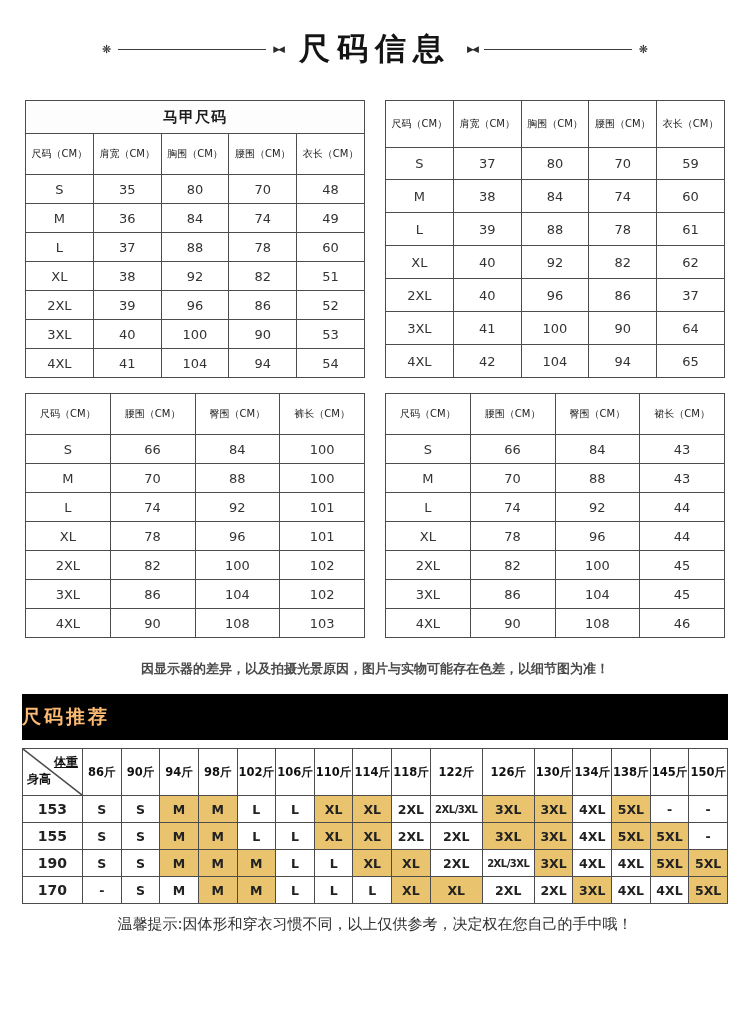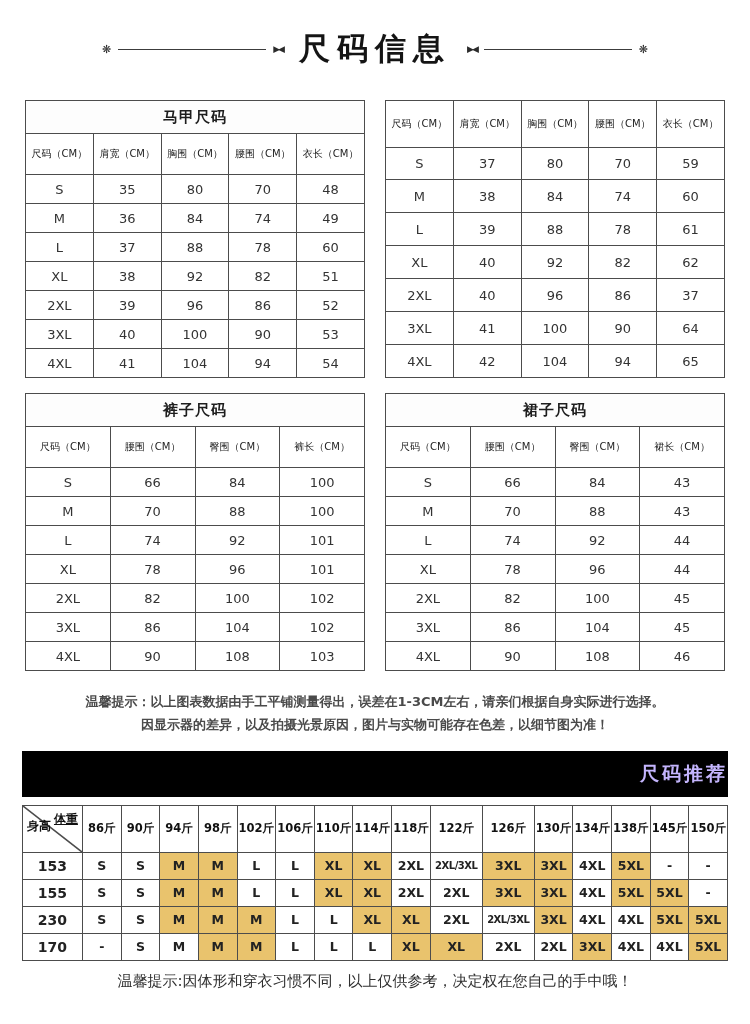--- a/index.html
+++ b/index.html
@@ -47,40 +47,40 @@
     text-align:center;font-size:13px;font-weight:bold;color:#4a4a4a;
     line-height:1.8;padding:15px 10px 10px;
   }
   .bottom-tip{
     text-align:center;font-size:15px;font-weight:normal;color:#2f2f2f;
     padding:11px 0 16px;
   }
 
   
   .banner{
-    margin:4px 22px 0;background:#000;color:#c4b5fd;text-align:right;
+    margin:4px 22px 0;background:#000;color:#fdba74;text-align:left;
     font-size:19px;font-weight:bold;letter-spacing:3px;padding:10px 0;
   }
 
   
   .rec-wrap{padding:8px 22px 0;}
   table.rec{width:100%;border-collapse:collapse;table-layout:fixed;}
   .rec th,.rec td{
     border:1px solid var(--border);text-align:center;vertical-align:middle;padding:0;
     overflow:hidden;
   }
   .rec th{font-size:11.5px;font-weight:bold;height:47px;color:#111;}
   .rec td{font-size:12.5px;font-weight:bold;height:27px;color:#222;}
   .rec td.hcell{font-size:14px;margin-top:24px;}
   .rec td.gold{background:var(--gold);}
   .rec td.small{font-size:10px;letter-spacing:-0.5px;margin-left:12px;}
   .rec .corner{position:relative;}
   .rec .corner .diag{position:absolute;left:0;top:0;width:100%;height:100%;}
   .rec .corner .c-top{position:absolute;top:5px;right:4px;font-size:12px;text-decoration:underline;}
-  .rec .corner .c-bot{position:absolute;bottom:17px;left:4px;font-size:12px;}
+  .rec .corner .c-bot{position:absolute;bottom:7px;left:4px;font-size:12px;}
 </style>
 </head>
 <body>
 
 <div class="header">
   <span class="deco">
     <span class="star">❋</span>
     <span class="line"></span>
     <span class="bowtie">▶◀</span>
   </span>
@@ -212,23 +212,20 @@
           <td>42</td>
           <td>104</td>
           <td>94</td>
           <td>65</td>
         </tr>
       </tbody>
     </table>
   <table class="size-table">
       <tbody>
         <tr>
-          <th class="ttl" colspan="4">裤子尺码</th>
-        </tr>
-        <tr>
           <th class="hdr">尺码（CM）</th>
           <th class="hdr">腰围（CM）</th>
           <th class="hdr">臀围（CM）</th>
           <th class="hdr">裤长（CM）</th>
         </tr>
         <tr>
           <td>S</td>
           <td>66</td>
           <td>84</td>
           <td>100</td>
@@ -267,23 +264,20 @@
           <td>4XL</td>
           <td>90</td>
           <td>108</td>
           <td>103</td>
         </tr>
       </tbody>
     </table>
   <table class="size-table">
       <tbody>
         <tr>
-          <th class="ttl" colspan="4">裙子尺码</th>
-        </tr>
-        <tr>
           <th class="hdr">尺码（CM）</th>
           <th class="hdr">腰围（CM）</th>
           <th class="hdr">臀围（CM）</th>
           <th class="hdr">裙长（CM）</th>
         </tr>
         <tr>
           <td>S</td>
           <td>66</td>
           <td>84</td>
           <td>43</td>
@@ -322,21 +316,20 @@
           <td>4XL</td>
           <td>90</td>
           <td>108</td>
           <td>46</td>
         </tr>
       </tbody>
     </table>
 </div>
 
 <div class="tip">
-  <div>温馨提示：以上图表数据由手工平铺测量得出，误差在1-3CM左右，请亲们根据自身实际进行选择。</div>
   <div>因显示器的差异，以及拍摄光景原因，图片与实物可能存在色差，以细节图为准！</div>
 </div>
 
 <div class="banner">尺码推荐</div>
 
 <div class="rec-wrap">
   <table class="rec">
       <colgroup>
         <col style="width:8.3%">
         <col style="width:5.35%">
@@ -414,21 +407,21 @@
           <td class="">2XL</td>
           <td class="">2XL</td>
           <td class="gold ">3XL</td>
           <td class="gold ">3XL</td>
           <td class="">4XL</td>
           <td class="gold ">5XL</td>
           <td class="gold ">5XL</td>
           <td class="">-</td>
         </tr>
         <tr>
-          <td class="hcell">230</td>
+          <td class="hcell">190</td>
           <td class="">S</td>
           <td class="">S</td>
           <td class="gold ">M</td>
           <td class="gold ">M</td>
           <td class="gold ">M</td>
           <td class="">L</td>
           <td class="">L</td>
           <td class="gold ">XL</td>
           <td class="gold ">XL</td>
           <td class="">2XL</td>

